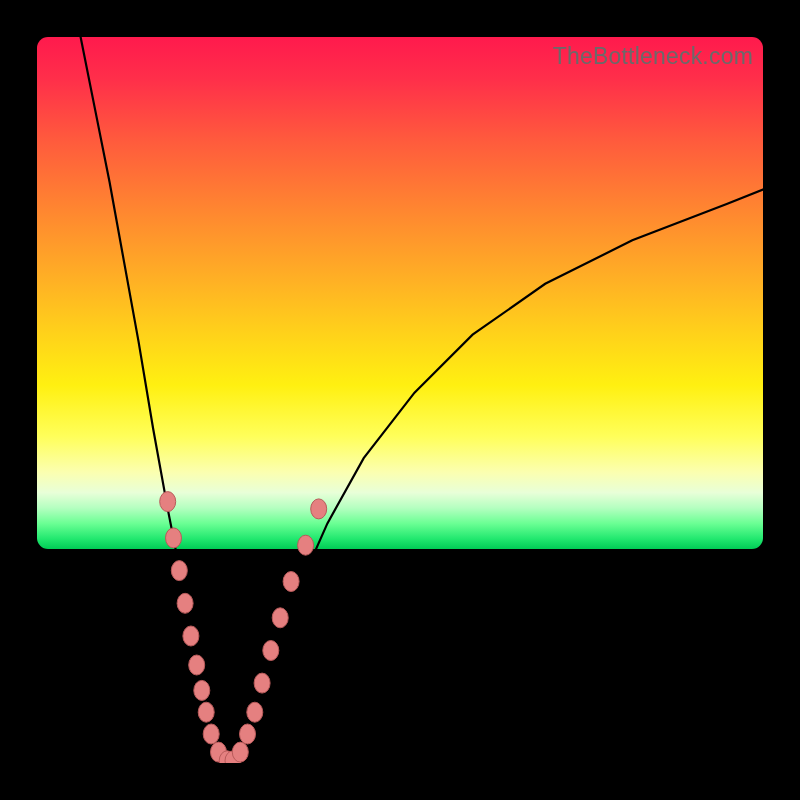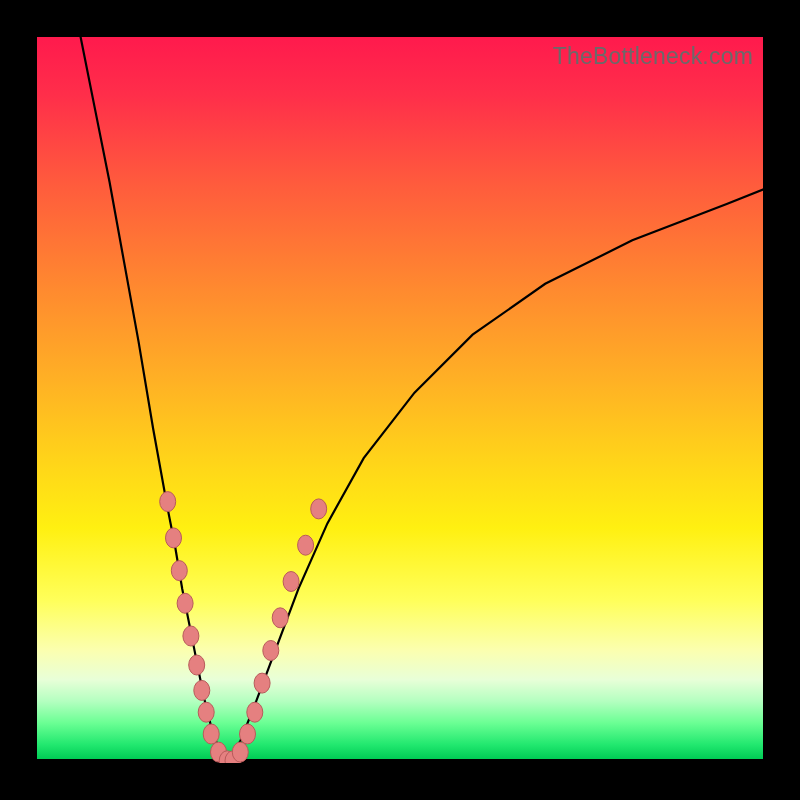--- a/index.html
+++ b/index.html
@@ -16,37 +16,38 @@
     top: 0; left: 0;
     width: 800px;
     height: 800px;
     background: #000;
   }
   .plot-area {
     position: absolute;
     top: 37px;
     left: 37px;
     width: 726px;
-    height: 722px;
+    height: 512px;
     background: linear-gradient(to bottom,
       #ff1a4d 0%,
       #ff2e4a 8%,
       #ff5a3d 20%,
       #ff8a2f 35%,
       #ffb224 48%,
       #ffd21a 58%,
       #fff011 68%,
       #ffff5a 78%,
       #fbffb0 85%,
       #e8ffd8 89%,
       #b4ffc0 92%,
       #6bff94 95%,
       #22e86f 98%,
       #00cc55 100%
     );
+    border-radius: 11px;
   }
   .watermark {
     position: absolute;
     top: 6px;
     right: 10px;
     color: #6a6a6a;
     font-size: 23px;
     font-weight: 400;
     letter-spacing: 0.2px;
   }

